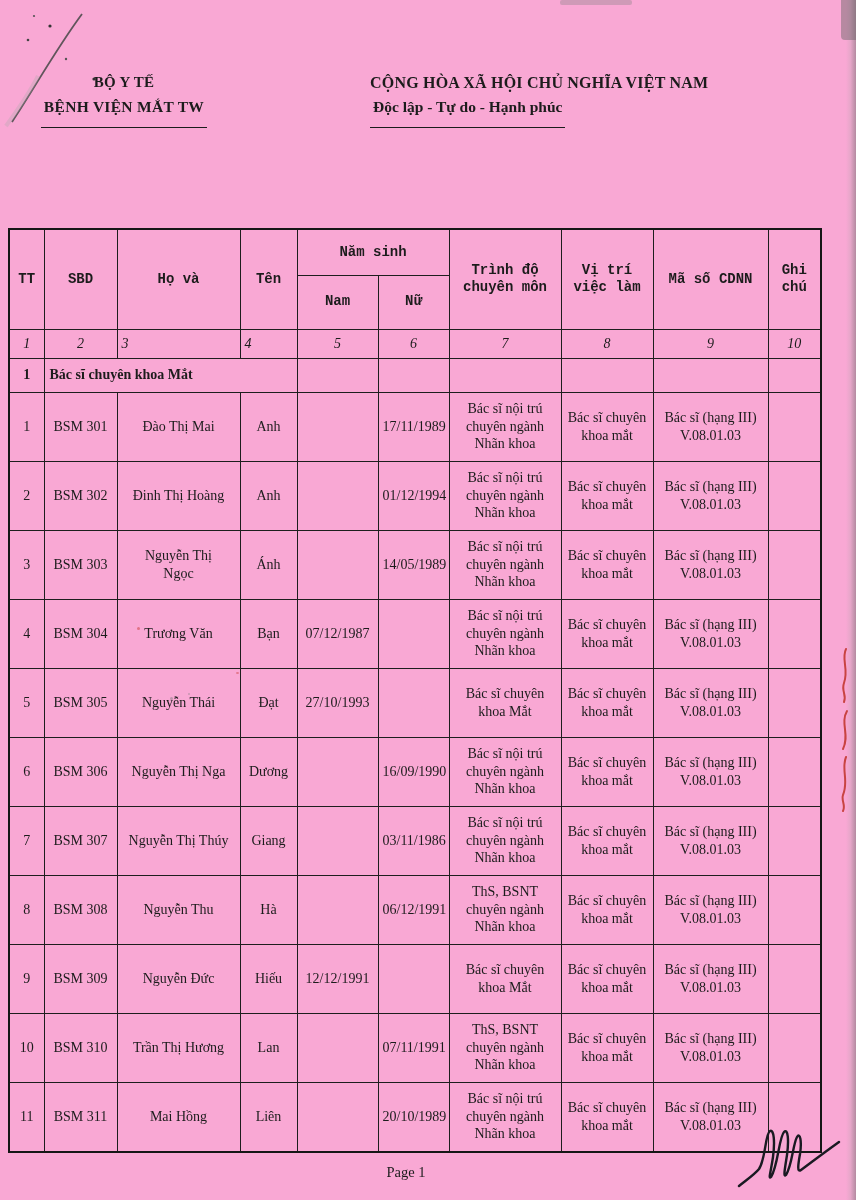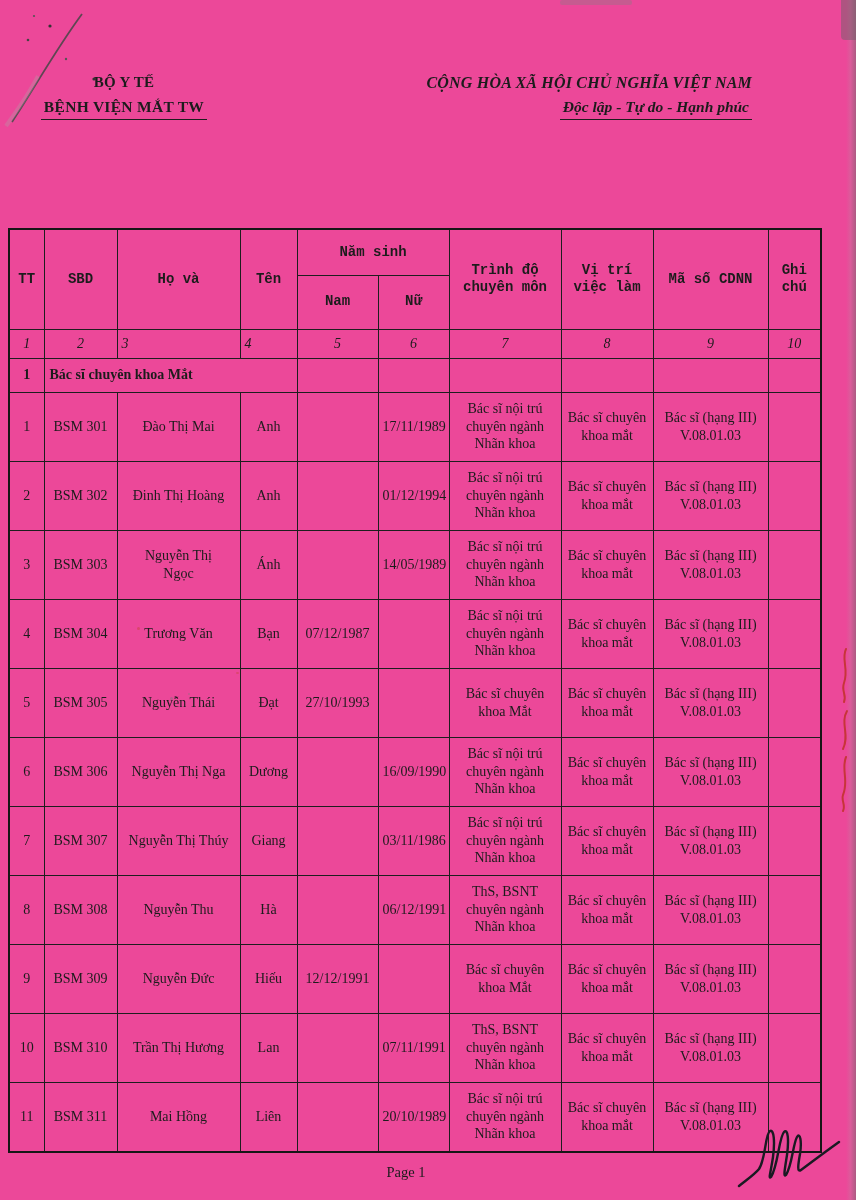--- a/index.html
+++ b/index.html
@@ -1,39 +1,39 @@
 <!DOCTYPE html>
 <html><head>
 <meta charset="utf-8">
 <style>
   html,body{margin:0;padding:0;background:#e8e8e6;}
   .page{
     position:relative; width:856px; height:1200px; margin:0 auto;
-    background:#ec4899;
+    background:#f9a8d4;
     font-family:"Liberation Serif","DejaVu Serif",serif;
     color:#1c1c1c; overflow:hidden;
   }
   
   .scan-edge{position:absolute; right:0; top:0; width:10px; height:100%;
     background:linear-gradient(to left, rgba(110,110,110,.5), rgba(160,160,160,.22) 55%, transparent);}
   .corner-smudge{position:absolute; right:0; top:0; width:15px; height:40px; background:rgba(100,100,100,.45); border-radius:0 0 0 4px;}
   .top-smudge{position:absolute; left:560px; top:0; width:72px; height:5px; background:rgba(130,130,130,.35); border-radius:2px;}
   .pen-stroke{position:absolute; left:4px; top:4px;}
   .red-note{position:absolute; left:836px; top:645px;}
   .speck{position:absolute; border-radius:50%;}
   .signature{position:absolute; left:733px; top:1122px;}
   
   .letterhead{position:absolute; top:74px; left:0; width:100%;}
   .lh-left{position:absolute; left:28px; width:192px; text-align:center;}
-  .lh-right{position:absolute; left:370px; width:382px; text-align:right;font-style:italic;}
+  .lh-right{position:absolute; left:370px; width:382px; text-align:left;}
   .agency{font-size:15px; font-weight:bold; letter-spacing:.3px;}
   .org{font-size:15.5px; font-weight:bold; margin-top:7px; letter-spacing:.3px;}
   .motto1{font-size:16px; font-weight:bold; letter-spacing:.2px;}
   .motto2{font-size:15.5px; font-weight:bold; margin-top:6px;}
-  .u{display:inline-block; border-bottom:1.6px solid #1c1c1c; padding:0 3px 3px;}
+  .u{display:inline-block; border-bottom:1.6px solid #1c1c1c; padding:0 3px 11px;}
   
   .title-block{position:absolute; top:145px; left:8px; width:840px; text-align:center;}
   .title-line{font-size:18.5px; font-weight:bold; letter-spacing:.2px; line-height:1.45;}
   .subtitle{font-size:15.5px; font-style:italic; margin-top:4px;}
   
   table.doc{position:absolute; top:228px; left:8px; width:812px;
     border-collapse:collapse; table-layout:fixed; border:2.4px solid #161616;}
   table.doc th, table.doc td{border:1.6px solid #1e1e1e; padding:2px 4px;
     vertical-align:middle; text-align:center; font-size:14px; line-height:1.24;
     overflow:hidden;}

